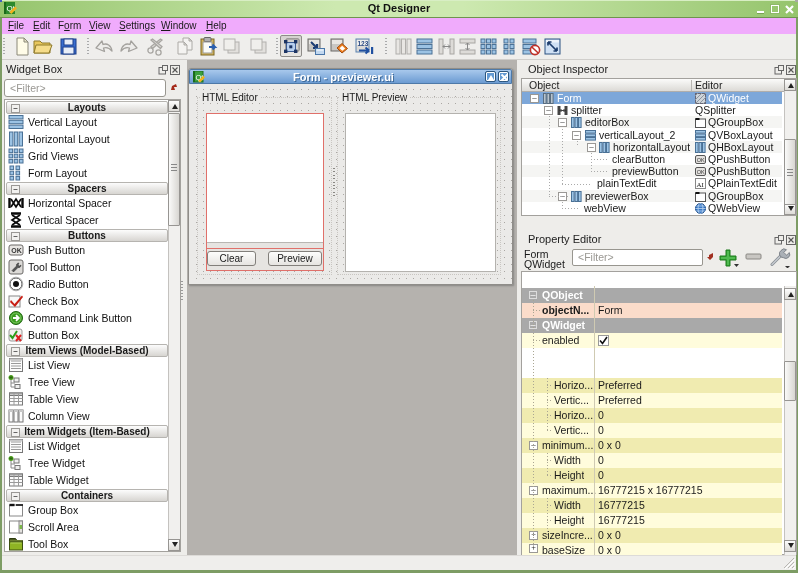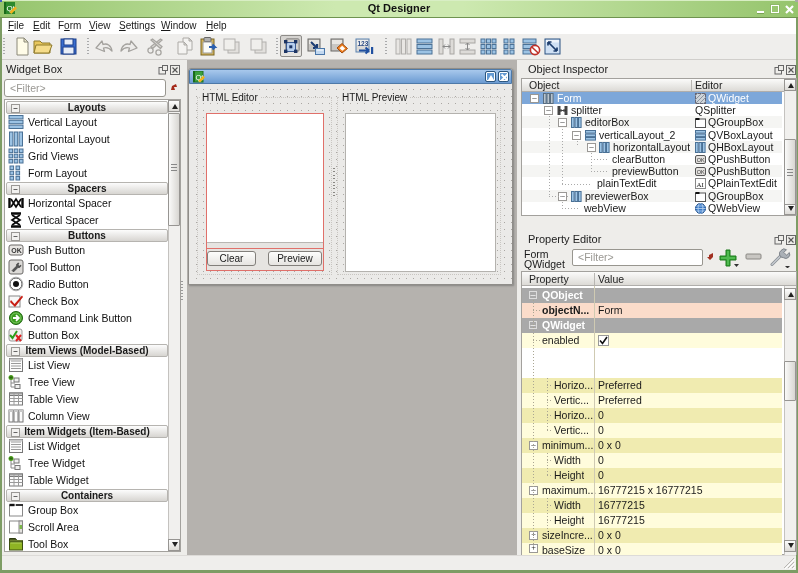--- a/index.html
+++ b/index.html
@@ -3,21 +3,21 @@
 *{margin:0;padding:0;box-sizing:border-box}
 html,body{width:798px;height:573px;overflow:hidden}
 body{font-family:"Liberation Sans",sans-serif;font-size:11px;color:#1a1a1a;background:#eeedea;position:relative}
 .a{position:absolute}
 
 #titlebar{left:0;top:0;width:798px;height:18px;background:linear-gradient(90deg,#95c46c 0%,#cde9b0 42%,#cde9b0 58%,#95c46c 100%);border-top:1px solid #d8eec4;border-bottom:1px solid #6f9350}
 #titletext{left:0;top:2px;width:798px;text-align:center;font-weight:bold;font-size:11px;color:#111}
 .greenL{left:0;top:18px;width:2px;height:555px;background:#7d9c64}
 .greenR{left:796px;top:18px;width:2px;height:555px;background:#7d9c64}
 .greenB{left:0;top:570px;width:798px;height:3px;background:#7d9c64}
-#menubar{left:2px;top:18px;width:794px;height:16px;background:#ffffff}
+#menubar{left:2px;top:18px;width:794px;height:16px;background:#f0abfc}
 .mi{position:absolute;top:2px;font-size:10px;color:#1a1a1a}
 #toolbar{left:2px;top:34px;width:794px;height:26px;background:#efeeec;border-bottom:1px solid #d0cecb}
 #statusbar{left:2px;top:555px;width:794px;height:15px;background:#efeeec;border-top:1px solid #dddbd8}
 
 #leftdock{left:2px;top:60px;width:184px;height:495px;background:#eeedea}
 #mdi{left:187px;top:60px;width:330px;height:495px;background:#b5b2ae}
 #rightdock{left:517px;top:60px;width:279px;height:495px;background:#eeedea}
 .ptitle{font-size:11px;color:#222}
 .panelbox{background:#fff;border:1px solid #a3a19d}
 .cathdr{position:absolute;left:0;width:100%;height:13px;background:linear-gradient(#fcfcfc,#d7d5d1);border:1px solid #b6b4b0;border-radius:2px;text-align:center;font-weight:bold;font-size:10px;line-height:12px;color:#1a1a1a}
@@ -444,20 +444,21 @@
   </div>
 </div>
 
 <div class="a" id="mdi"></div>
 
 <div class="a" style="left:181px;top:281px;width:2px;height:19px;background:repeating-linear-gradient(#999 0 1px,transparent 1px 3px)"></div>
 <div class="a" style="left:518px;top:281px;width:2px;height:19px;background:repeating-linear-gradient(#999 0 1px,transparent 1px 3px)"></div>
 <div class="a" style="left:650px;top:223px;width:32px;height:2px;background:repeating-linear-gradient(90deg,#999 0 1px,transparent 1px 3px)"></div>
 <div class="a" id="formwin" style="left:188px;top:68px;width:325px;height:217px;background:#ebeae8;border:1px solid #8f8d89;border-radius:3px 3px 0 0;box-shadow:1px 1px 2px rgba(0,0,0,.25)">
   <div class="a" style="left:0px;top:0px;width:323px;height:15px;background:linear-gradient(#a8c8ec,#6b9bd2);border:1px solid #4d79a8;border-radius:2px 2px 0 0"></div>
+  <div class="a" style="left:-7px;top:2px;width:323px;text-align:center;font-weight:bold;font-size:11px;color:#fff;text-shadow:1px 1px 0 #3c6898">Form - previewer.ui</div>
   <svg class="a" style="left:4px;top:2px" width="12" height="12" viewBox="0 0 12 12">
       <rect x="0" y="0" width="10" height="11" fill="#3ca03c" stroke="#1e701e"></rect>
       <rect x="0" y="0" width="2" height="11" fill="#1a6b1a"></rect>
       <text x="2.5" y="8.5" font-size="7.5" fill="#fff" font-family="Liberation Sans">Qt</text>
       <rect x="5" y="7" width="7" height="2.4" fill="#f2b21e" transform="rotate(-45 8.5 8)"></rect>
     </svg>
   <div class="a" style="left:296px;top:2px;width:11px;height:11px;background:#639ad3;border:1px solid #2c567e;border-radius:2px;box-shadow:inset 0 0 0 1px #fff">
       <div class="arr" style="left:1.5px;top:2.5px;border-left:3.5px solid transparent;border-right:3.5px solid transparent;border-bottom:5px solid #fff"></div>
     </div>
   <div class="a" style="left:309px;top:2px;width:11px;height:11px;background:#639ad3;border:1px solid #2c567e;border-radius:2px;box-shadow:inset 0 0 0 1px #fff">
@@ -663,25 +664,20 @@
         <rect x="1" y="1" width="15" height="5" rx="1" fill="#c8c6c2" stroke="#8a8884"></rect>
       </svg>
     <svg class="a" style="left:252px;top:188px" width="22" height="20" viewBox="0 0 22 20">
         <path d="M3 16.5 13 6.5" stroke="#8a9096" stroke-width="3" stroke-linecap="round"></path>
         <path d="M3 16.5 13 6.5" stroke="#c8cdd2" stroke-width="1.2" stroke-linecap="round"></path>
         <path d="M12 2.5a4 4 0 015.5-.8L14.8 4.4l2.8 2.8 2.7-2.7a4 4 0 01-5.8 5.2 4 4 0 01-2.5-7.2z" fill="#aab0b6" stroke="#70767c" stroke-width=".8"></path>
         <path d="M16 18h5l-2.5 2.5z" fill="#333"></path>
       </svg>
   </div>
   <div class="a panelbox" id="pedit" style="left:4px;top:211px;width:276px;height:284px">
-    <div class="a hdrrow" style="left:0;top:0;width:274px;height:14px">
-        <span class="a" style="left:7px;top:1px">Property</span>
-        <span class="a" style="left:76px;top:1px">Value</span>
-        <div class="a" style="left:72px;top:1px;width:1px;height:12px;background:#b8b6b2"></div>
-      </div>
     <div class="a" style="left:72px;top:14px;width:1px;height:269px;background:#cfcab2;z-index:5"></div>
     <div class="prow pgrp" style="top:16px">
         <span class="pex">–</span>
         <span style="position:absolute;left:20px">QObject</span>
       </div>
     <div class="prow" style="top:31px;background:#fbdcca">
         <span class="prL" style="left:20px;font-weight:bold">objectN...</span>
         <span class="prV">Form</span>
       </div>
     <div class="prow pgrp" style="top:46px">

